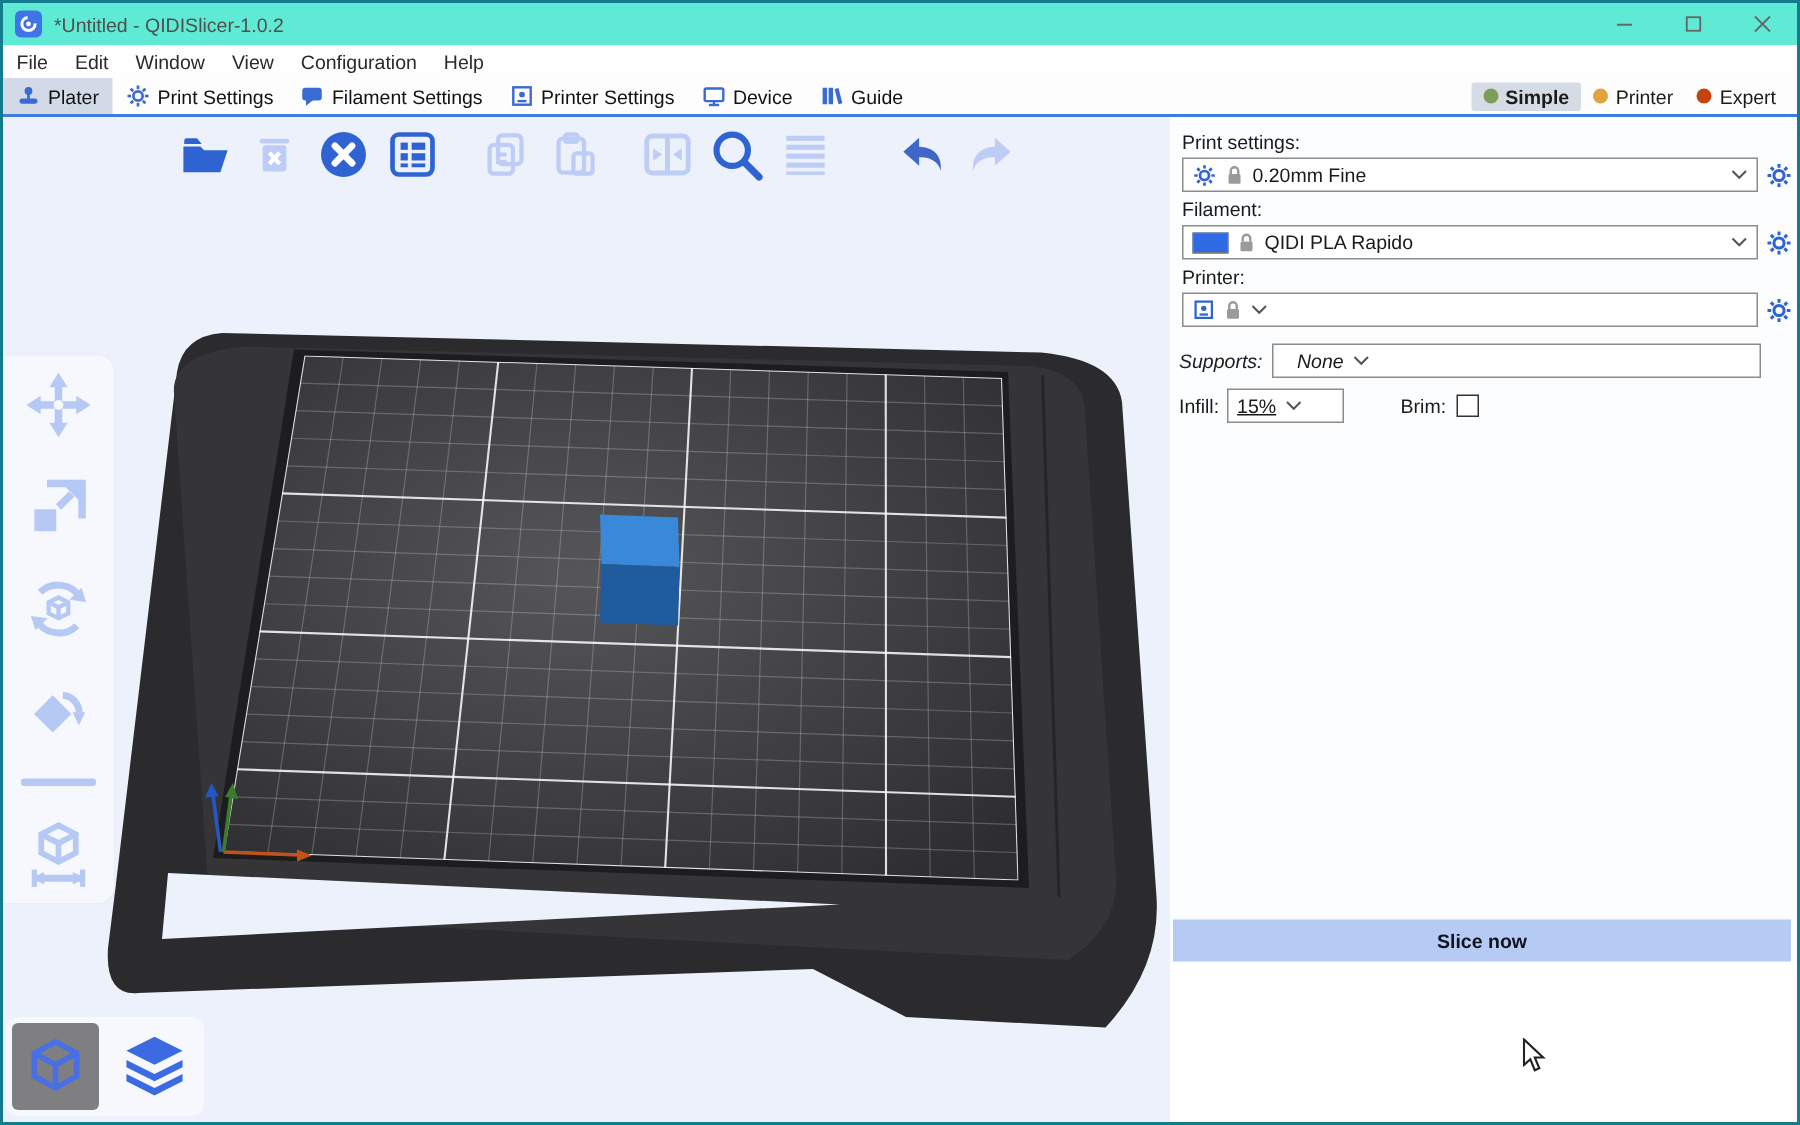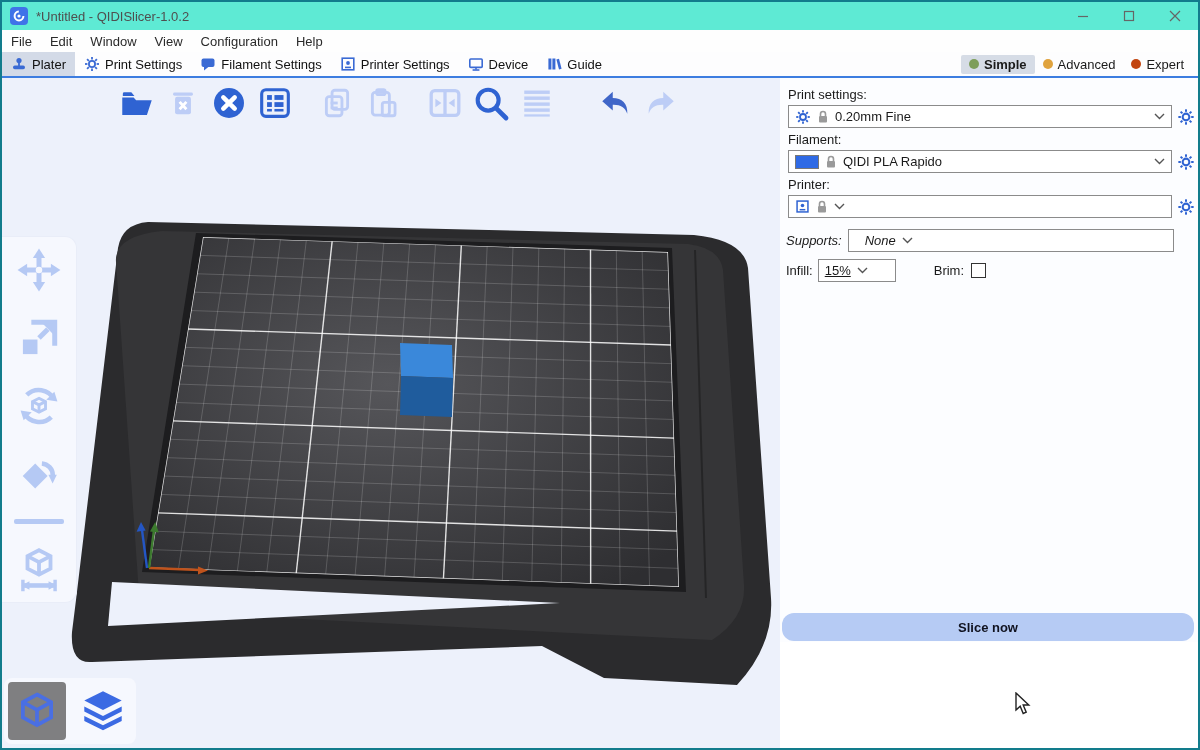--- a/index.html
+++ b/index.html
@@ -51,21 +51,21 @@
   .combo{position:absolute;left:2px;right:26px;top:0;height:23px;box-sizing:border-box;
     border:1px solid #8b8b8b;background:#fff;display:flex;align-items:center;gap:6px;padding:0 6px;}
   .combo .ctext{flex:1;white-space:nowrap;overflow:hidden;}
   .gearbtn{position:absolute;right:3px;top:3px;width:18px;height:18px;}
   .swatch{width:24px;height:14px;border:1px solid #777;box-sizing:border-box;}
   .row2{display:flex;align-items:center;margin-top:7px;}
   .minicombo{box-sizing:border-box;border:1px solid #8b8b8b;background:#fff;height:23px;
     display:flex;align-items:center;padding:0 6px;gap:6px;}
   .checkbox{width:15px;height:15px;border:1px solid #333;background:#fff;box-sizing:border-box;}
   .slicebtn{position:absolute;left:2px;right:4px;bottom:1px;height:28px;background:#b6cbf4;
-    display:flex;align-items:center;justify-content:center;font-weight:bold;color:#10121f;border-radius:12px;}
+    display:flex;align-items:center;justify-content:center;font-weight:bold;color:#10121f;}
   .cursor{position:absolute;left:1012px;top:690px;pointer-events:none;}
   svg{display:block;}
 </style>
 </head>
 <body>
 
 <div class="window">
 
   <div class="titlebar">
     <div class="appicon">
@@ -159,21 +159,21 @@
       </svg>
       <span>Guide</span>
     </div>
     <div class="modes">
       <div class="mode active">
         <span class="dot" style="background: rgb(125, 158, 90);"></span>
         <span>Simple</span>
       </div>
       <div class="mode">
         <span class="dot" style="background: rgb(224, 163, 62);"></span>
-        <span>Advanced</span>
+        <span>Printer</span>
       </div>
       <div class="mode">
         <span class="dot" style="background: rgb(194, 69, 15);"></span>
         <span>Expert</span>
       </div>
     </div>
   </div>
 
   <div class="main">
 

